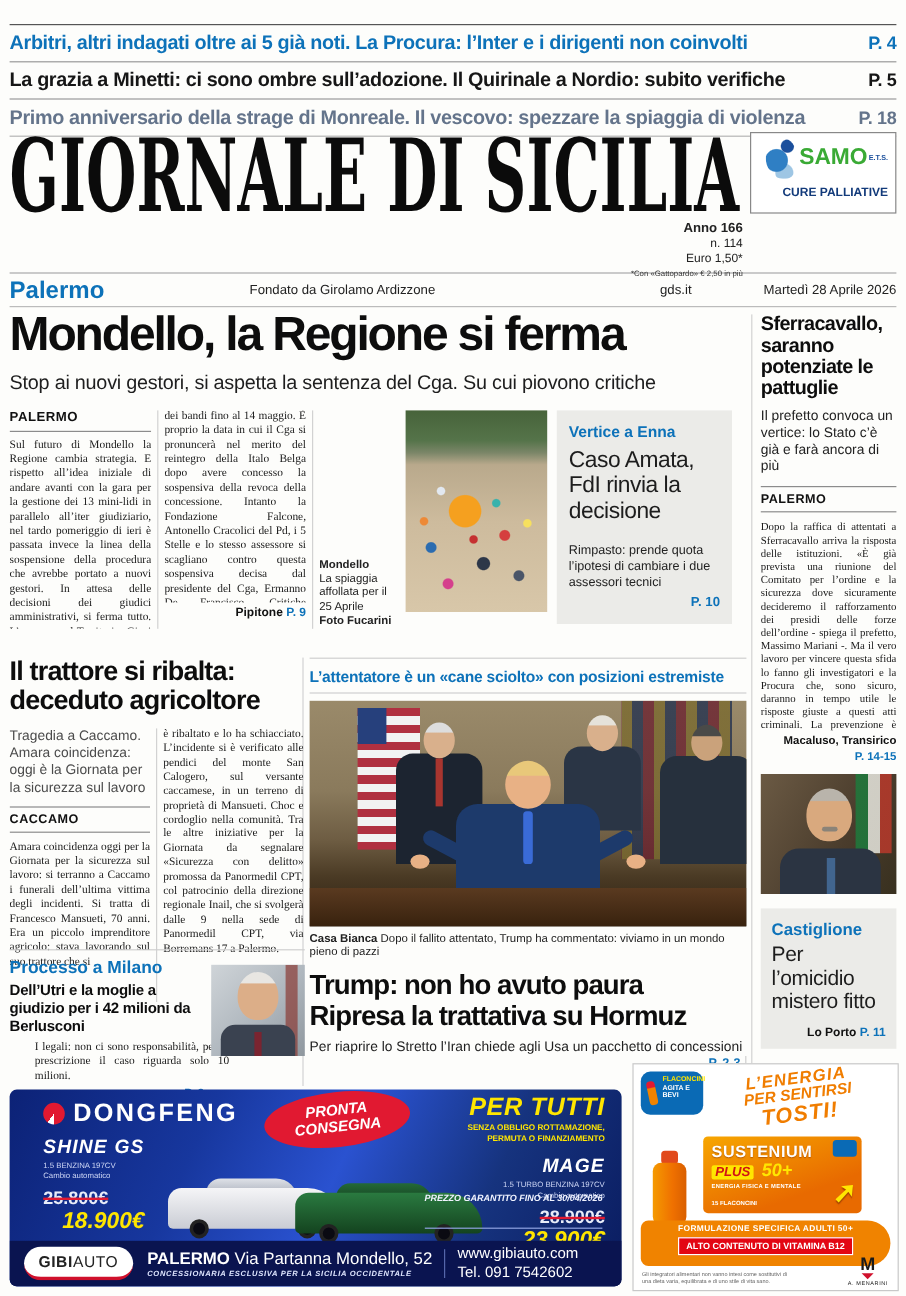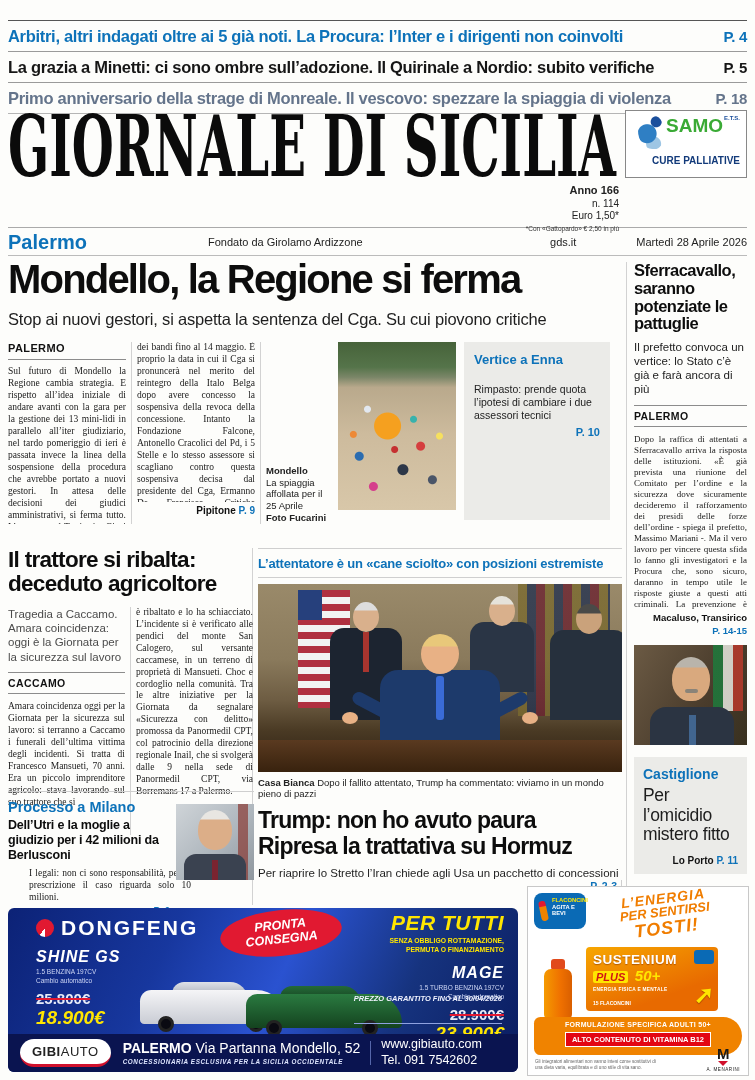--- a/index.html
+++ b/index.html
@@ -17,21 +17,21 @@
   .ts-row:last-child { border-bottom:1px solid #b5b5b5; }
   .ts-blue  { color:#0d72b9; }
   .ts-black { color:#161616; }
   .ts-gray  { color:#64748b; }
   .ts-page { font-size:15px; white-space:nowrap; margin-left:14px; }
   
   .masthead { position:absolute; left:8px; right:8px; top:98px; height:130px; border-bottom:1px solid #aaa; }
   .logo-svg { position:absolute; left:0; top:8px; }
   .samo-box { position:absolute; right:0; top:12px; width:122px; height:68px;
               border:1px solid #888; background:#fff; padding:4px 6px; }
-  .samo-row { display:flex; align-items:flex-start; justify-content:flex-end; }
+  .samo-row { display:flex; align-items:center; justify-content:flex-end; }
   .samo-s { width:26px; height:34px; margin-right:2px;
             background:radial-gradient(circle at 70% 20%, #1b4f9c 0 5px, transparent 6px),
                        radial-gradient(circle at 35% 55%, #2f7fc4 0 9px, transparent 10px),
                        radial-gradient(circle at 60% 85%, #9ec6e4 0 7px, transparent 8px);
             border-radius:50% 50% 40% 60%; }
   .samo-name { font-weight:bold; font-size:19px; color:#3aaa35; letter-spacing:0; }
   .samo-ets { font-size:6px; color:#1b4f9c; font-weight:bold; margin-left:1px; }
   .samo-tag { margin-top:6px; text-align:right; font-weight:bold; font-size:10px; color:#123a7a; }
   .anno-block { position:absolute; right:128px; top:86px; width:180px; text-align:right;
                 font-size:10px; line-height:1.25; color:#222; }
@@ -181,21 +181,21 @@
   .df-pt { position:absolute; right:14px; top:3px; text-align:right; color:#ffe600; }
   .df-pt-big { font-size:21px; font-weight:800; font-style:italic; letter-spacing:0.5px; }
   .df-pt-sub { font-size:6.8px; font-weight:bold; line-height:1.35; margin-top:1px; }
   .df-model { position:absolute; }
   .df-shine { left:28px; top:40px; }
   .df-mage { right:14px; top:56px; text-align:right; }
   .df-mname { font-size:16px; font-weight:800; font-style:italic; letter-spacing:1px; }
   .df-spec { font-size:6.5px; color:#cdd6f5; margin-top:2px; }
   .df-strike { margin-top:6px; font-size:15px; font-weight:bold; color:#e8ecf8;
                text-decoration:line-through; text-decoration-color:#e11931; text-decoration-thickness:2px; }
-  .df-price { font-size:19px; font-weight:800; font-style:italic; color:#ffe600; }
+  .df-price { font-size:19px; font-weight:800; font-style:italic; color:#ffe600;text-align:right; }
   .df-cars { position:absolute; left:128px; top:52px; width:266px; height:78px; }
   .car { position:absolute; }
   .car-body { position:absolute; bottom:10px; width:100%; height:34px; border-radius:16px 42px 6px 6px; }
   .car-top { position:absolute; bottom:34px; left:22%; width:52%; height:18px; border-radius:12px 18px 0 0; }
   .wheel { position:absolute; bottom:2px; width:16px; height:16px; border-radius:50%; background:#0a0a12;
            border:3px solid #222; }
   .car-w { left:4px; bottom:4px; width:146px; height:60px; }
   .car-w .car-body { background:linear-gradient(180deg,#f5f5f7,#c9ccd4); }
   .car-w .car-top { background:linear-gradient(180deg,#dfe2e8,#9aa0ae); }
   .car-g { right:0; bottom:0; width:156px; height:66px; }
@@ -324,20 +324,21 @@
       </div>
       <div class="vsep"></div>
       <div class="photo-cap">
         <span class="cap-b">Mondello</span>
         <span>La spiaggia affollata per il 25 Aprile</span>
         <span class="cap-b">Foto Fucarini</span>
       </div>
       <div class="beach"></div>
       <div class="enna-box">
         <div class="box-kicker">Vertice a Enna</div>
+        <div class="enna-title">Caso Amata, FdI rinvia la decisione</div>
         <div class="enna-text">Rimpasto: prende quota l’ipotesi di cambiare i due assessori tecnici</div>
         <div class="box-page">P. 10</div>
       </div>
     </div>
   </div>
 
   <div class="main-vsep"></div>
   <div class="mid-vsep"></div>
 
   <div class="rightcol">

